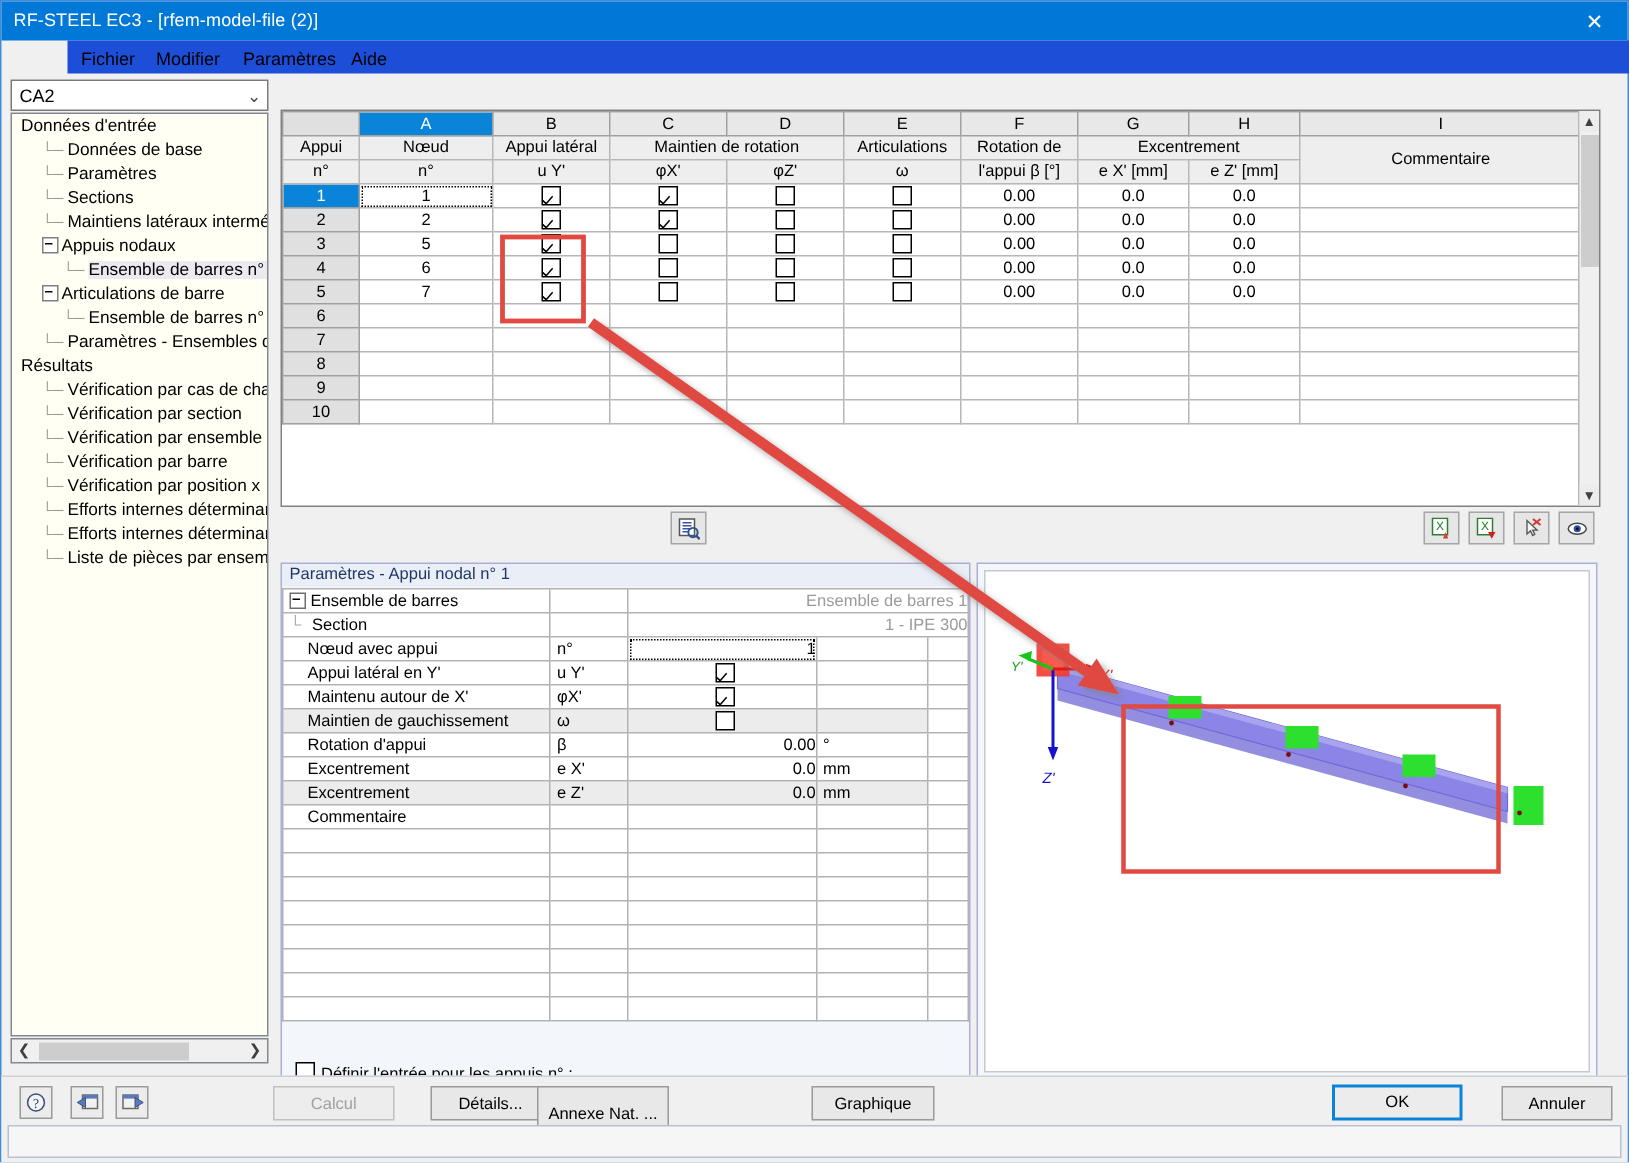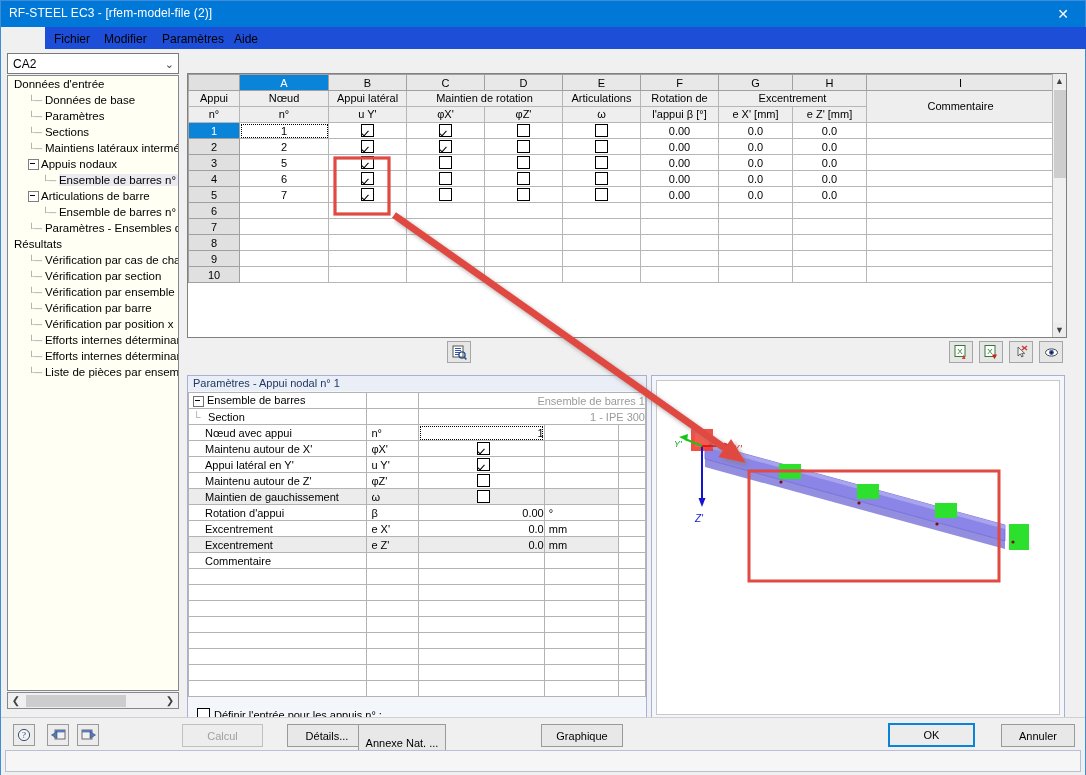--- a/index.html
+++ b/index.html
@@ -439,37 +439,30 @@
               <td class="pval gray" colspan="3">1 - IPE 300</td>
             </tr>
             <tr>
               <td class="pl"><span class="pstub"></span>Nœud avec appui</td>
               <td class="psym">n°</td>
               <td class="pval cellfocus">1</td>
               <td class="punit"></td>
               <td class="pend"></td>
             </tr>
             <tr>
-              <td class="pl"><span class="pstub"></span>Maintenu autour de X'</td>
-              <td class="psym">φX'</td>
-              <td class="pval center"><span class="cb on"></span></td>
-              <td class="punit"></td>
-              <td class="pend"></td>
-            </tr>
-            <tr>
               <td class="pl"><span class="pstub"></span>Appui latéral en Y'</td>
               <td class="psym">u Y'</td>
               <td class="pval center"><span class="cb on"></span></td>
               <td class="punit"></td>
               <td class="pend"></td>
             </tr>
             <tr>
-              <td class="pl"><span class="pstub"></span>Maintenu autour de Z'</td>
-              <td class="psym">φZ'</td>
-              <td class="pval center"><span class="cb"></span></td>
+              <td class="pl"><span class="pstub"></span>Maintenu autour de X'</td>
+              <td class="psym">φX'</td>
+              <td class="pval center"><span class="cb on"></span></td>
               <td class="punit"></td>
               <td class="pend"></td>
             </tr>
             <tr>
               <td class="pl alt"><span class="pstub"></span>Maintien de gauchissement</td>
               <td class="psym alt">ω</td>
               <td class="pval center alt"><span class="cb"></span></td>
               <td class="punit alt"></td>
               <td class="pend"></td>
             </tr>

